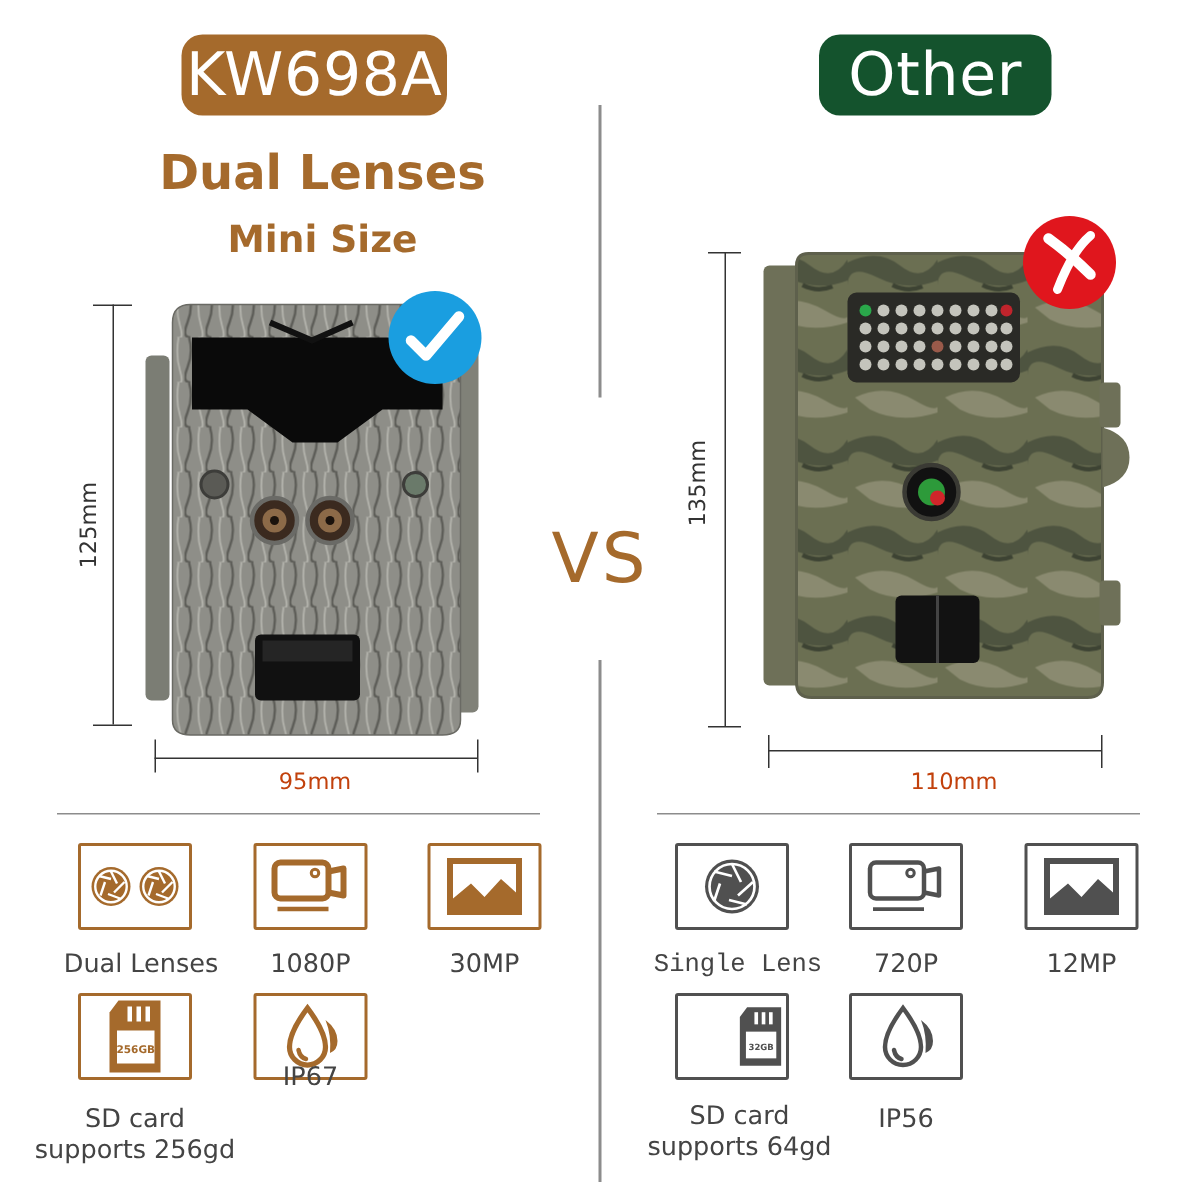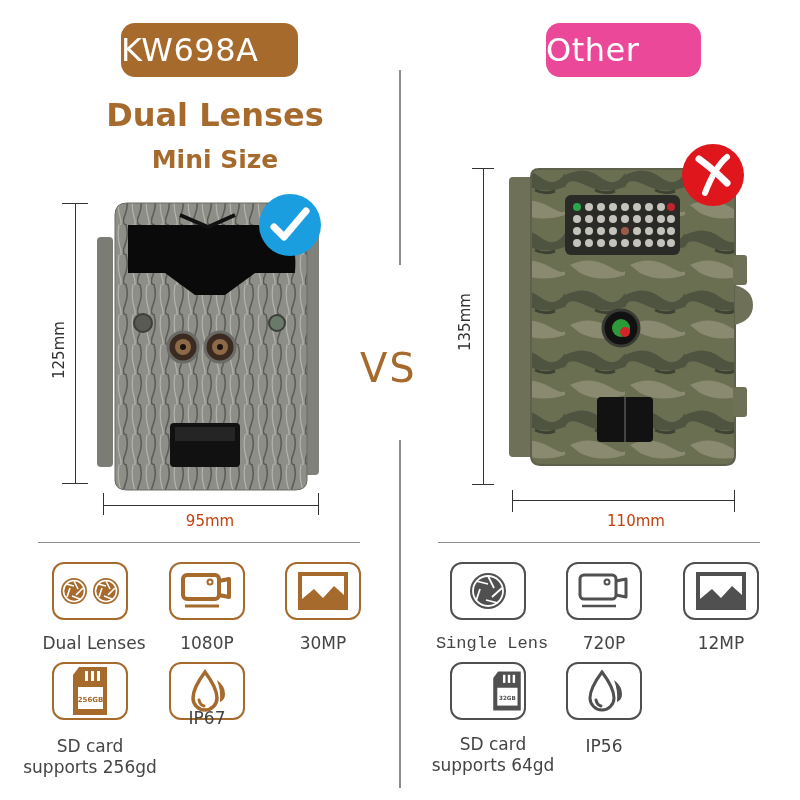--- a/index.html
+++ b/index.html
@@ -1,30 +1,30 @@
 <!DOCTYPE html>
 <html><head>
 <meta charset="utf-8">
 <style>
   html, body { margin:0; padding:0; background:#ffffff; }
   body { width:800px; height:800px; position:relative; overflow:hidden; font-family:"DejaVu Sans", sans-serif; }
-  .badge { position:absolute; border-radius:14px; color:#fff; font-size:32px; font-weight:500; text-align:left; line-height:54px; letter-spacing:0.5px; }
+  .badge { position:absolute; border-radius:14px; color:#fff; font-size:40px; font-weight:500; text-align:center; line-height:54px; letter-spacing:0.5px; }
   .badge-brand { left:121px; top:23px; width:177px; height:54px; background:#a56a2c; }
-  .badge-other { left:546px; top:23px; width:155px; height:54px; background:#ec4899; }
+  .badge-other { left:546px; top:23px; width:155px; height:54px; background:#14532d; }
   .headline { position:absolute; color:#a56a2c; font-weight:bold; text-align:center; }
-  .vs { position:absolute; left:360px; top:345px; width:80px; text-align:left; color:#a56a2c; font-size:40px; letter-spacing:2px; }
+  .vs { position:absolute; left:360px; top:345px; width:80px; text-align:center; color:#a56a2c; font-size:46px; letter-spacing:2px; }
   .vline { position:absolute; background:#8c8c8c; width:2px; }
   .hline { position:absolute; background:#8c8c8c; height:1px; }
   .dim-v { position:absolute; width:1px; background:#333; }
   .dim-cap { position:absolute; height:1px; background:#333; }
   .dim-h { position:absolute; height:1px; background:#333; }
   .dim-hcap { position:absolute; width:1px; background:#333; }
   .dim-label { position:absolute; color:#c2410c; font-size:15px; }
   .dim-label-v { position:absolute; color:#333; font-size:15px; transform:rotate(-90deg); transform-origin:center; white-space:nowrap; }
-  .feat-box { position:absolute; width:76px; height:58px; border-radius:12px; box-sizing:border-box; display:flex; align-items:center; justify-content:center; }
+  .feat-box { position:absolute; width:76px; height:58px; border-radius:2px; box-sizing:border-box; display:flex; align-items:center; justify-content:center; }
   .feat-box.brand { border:2px solid #a56a2c; }
   .feat-box.other { border:2px solid #505050; }
   .feat-label { position:absolute; text-align:center; color:#444; font-size:17px; line-height:21px; white-space:nowrap; }
   .cam { position:absolute; }
   .mark { position:absolute; border-radius:50%; display:flex; align-items:center; justify-content:center; }
 </style>
 </head>
 <body>
 
 <div class="badge badge-brand">KW698A</div>

